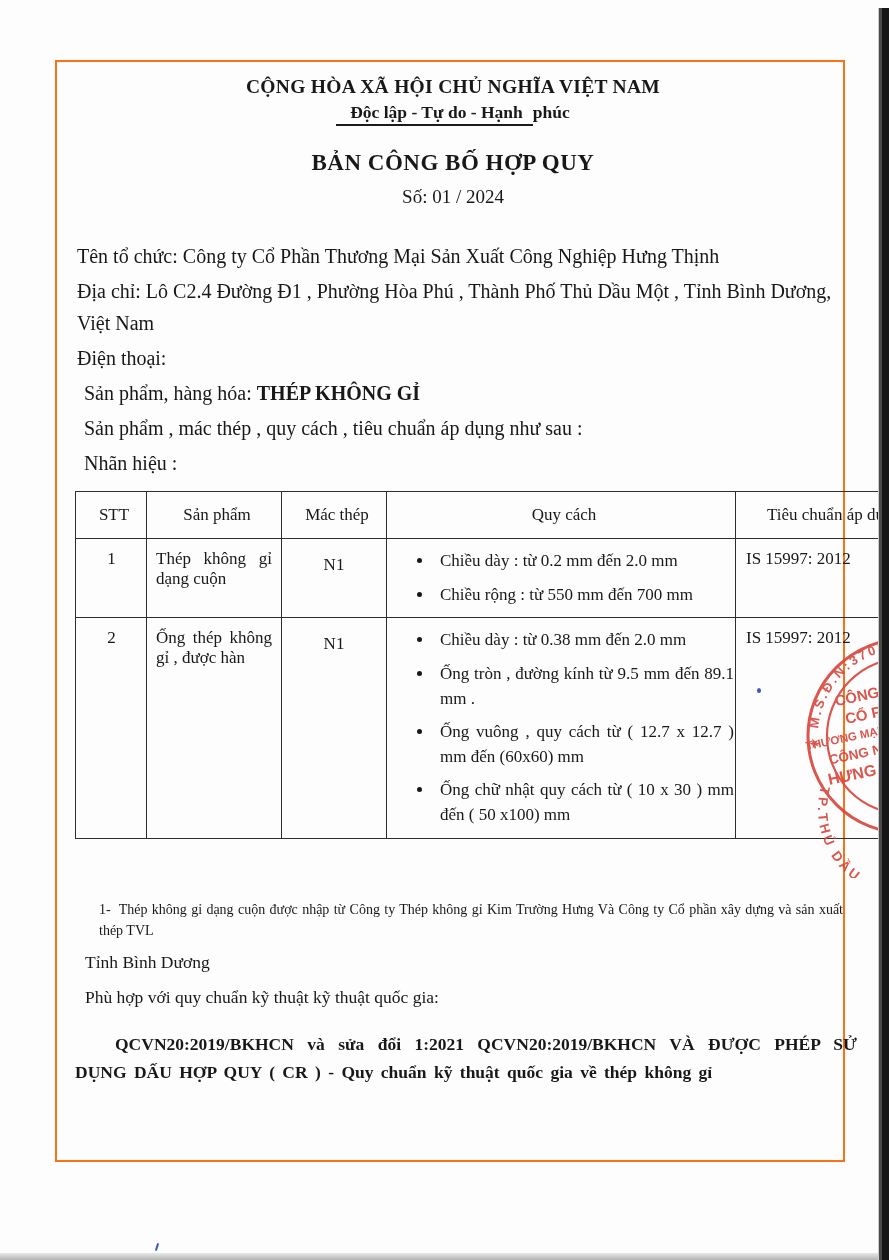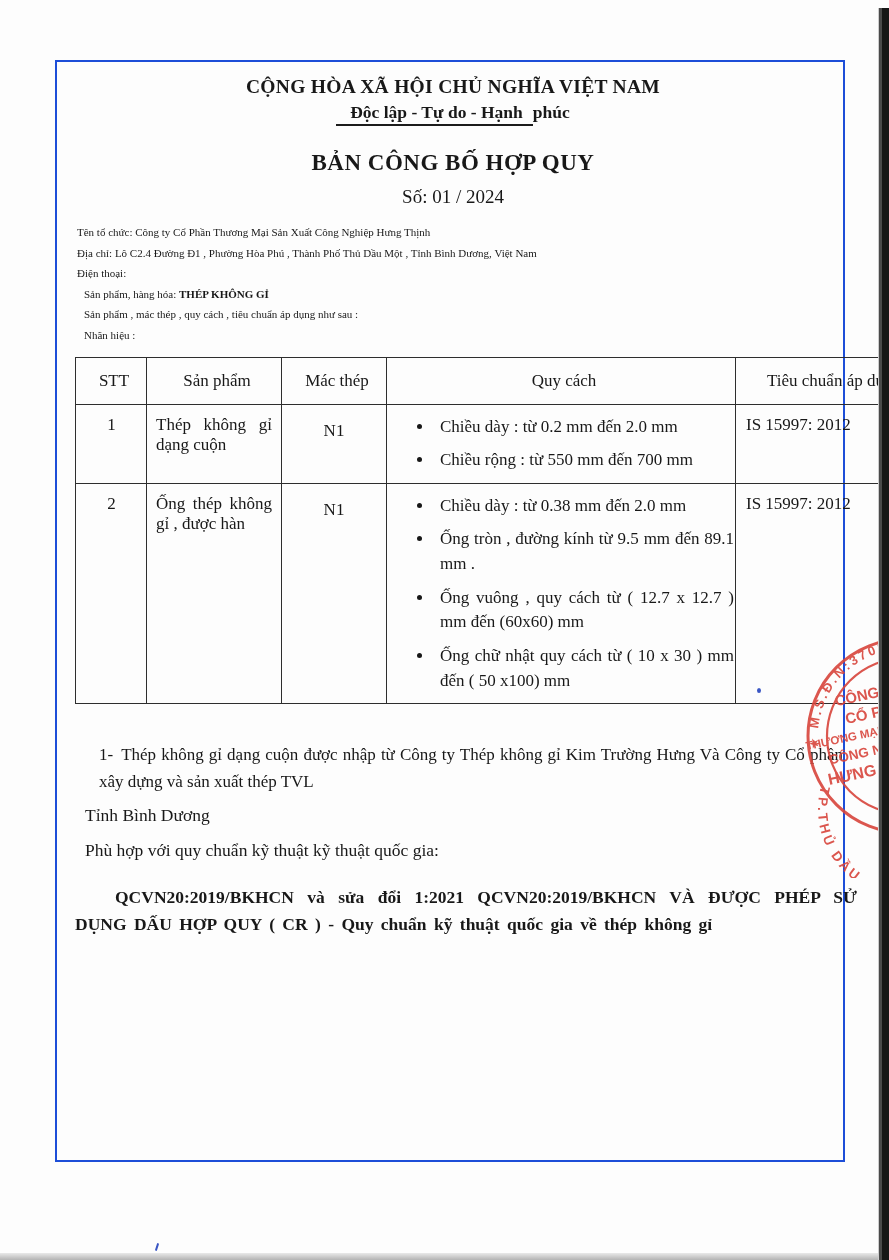--- a/index.html
+++ b/index.html
@@ -10,36 +10,36 @@
     font-family: "Liberation Serif", "DejaVu Serif", serif;
     color: #181818;
   }
   .scan { position: relative; width: 889px; height: 1260px; }
 
   
   .page {
     position: absolute;
     left: 55px; top: 60px;
     width: 790px; height: 1102px;
-    border: 2px solid #1d4ed8;
+    border: 2px solid #f97316;
     box-sizing: border-box;
     background: transparent;
     padding: 14px 6px 0 12px;
   }
 
   
   .hdr { text-align: center; }
   .nat-title { font-size: 19.5px; font-weight: bold; letter-spacing: 0.3px; }
   .motto { font-size: 17.5px; font-weight: bold; margin-top: 4px; }
   .motto .u { display: inline-block; padding: 0 10px 1px 14px; border-bottom: 2px solid #1c1c1c; }
   .doc-title { font-size: 23px; font-weight: bold; margin-top: 24px; letter-spacing: 0.5px; }
   .doc-num { font-size: 19px; margin-top: 10px; }
 
   
-  .info { margin-top: 16px; margin-left: 8px; font-size: 11px; line-height: 1.6; }
+  .info { margin-top: 32px; margin-left: 8px; font-size: 20px; line-height: 1.6; }
   .info p { margin: 3px 0; }
   .info .indent { margin-left: 7px; }
   .b { font-weight: bold; }
 
   
   table.spec {
     border-collapse: collapse;
     margin-top: 12px;
     margin-left: 6px;
     width: 772px;
@@ -58,21 +58,21 @@
   th.c-spec, td.c-spec { width: 330px; }
   th.c-std, td.c-std { width: 172px; }
   td.c-stt { padding-top: 10px; }
   td.c-prod { padding: 10px 9px; text-align: justify; }
   td.c-grade { text-align: center; padding-top: 16px; }
   td.c-std { padding: 10px 6px 10px 10px; }
   td.c-spec ul { margin: 4px 0 8px 0; padding-left: 46px; }
   td.c-spec li { margin: 9px 0; padding-left: 6px; text-align: justify; line-height: 1.45; }
 
   
-  .notes { margin-top: 38px; margin-left: 30px; width: 744px; font-size: 17px; line-height: 1.55; }
+  .notes { margin-top: 60px; margin-left: 30px; width: 744px; font-size: 14px; line-height: 1.55; }
   .notes p { margin: 0 0 7px 0; text-align: justify; }
   .notes p.hang { padding-left: 28px; text-indent: -28px; }
   .notes .num { padding-right: 8px; }
 
   
   .ftr { margin-left: 16px; font-size: 17.5px; line-height: 1.55; }
   .ftr .province { margin: 6px 0 0 0; }
   .ftr .conf-intro { margin: 8px 0 0 0; }
   .ftr .conf-body {
     margin: 20px 0 0 -10px;

